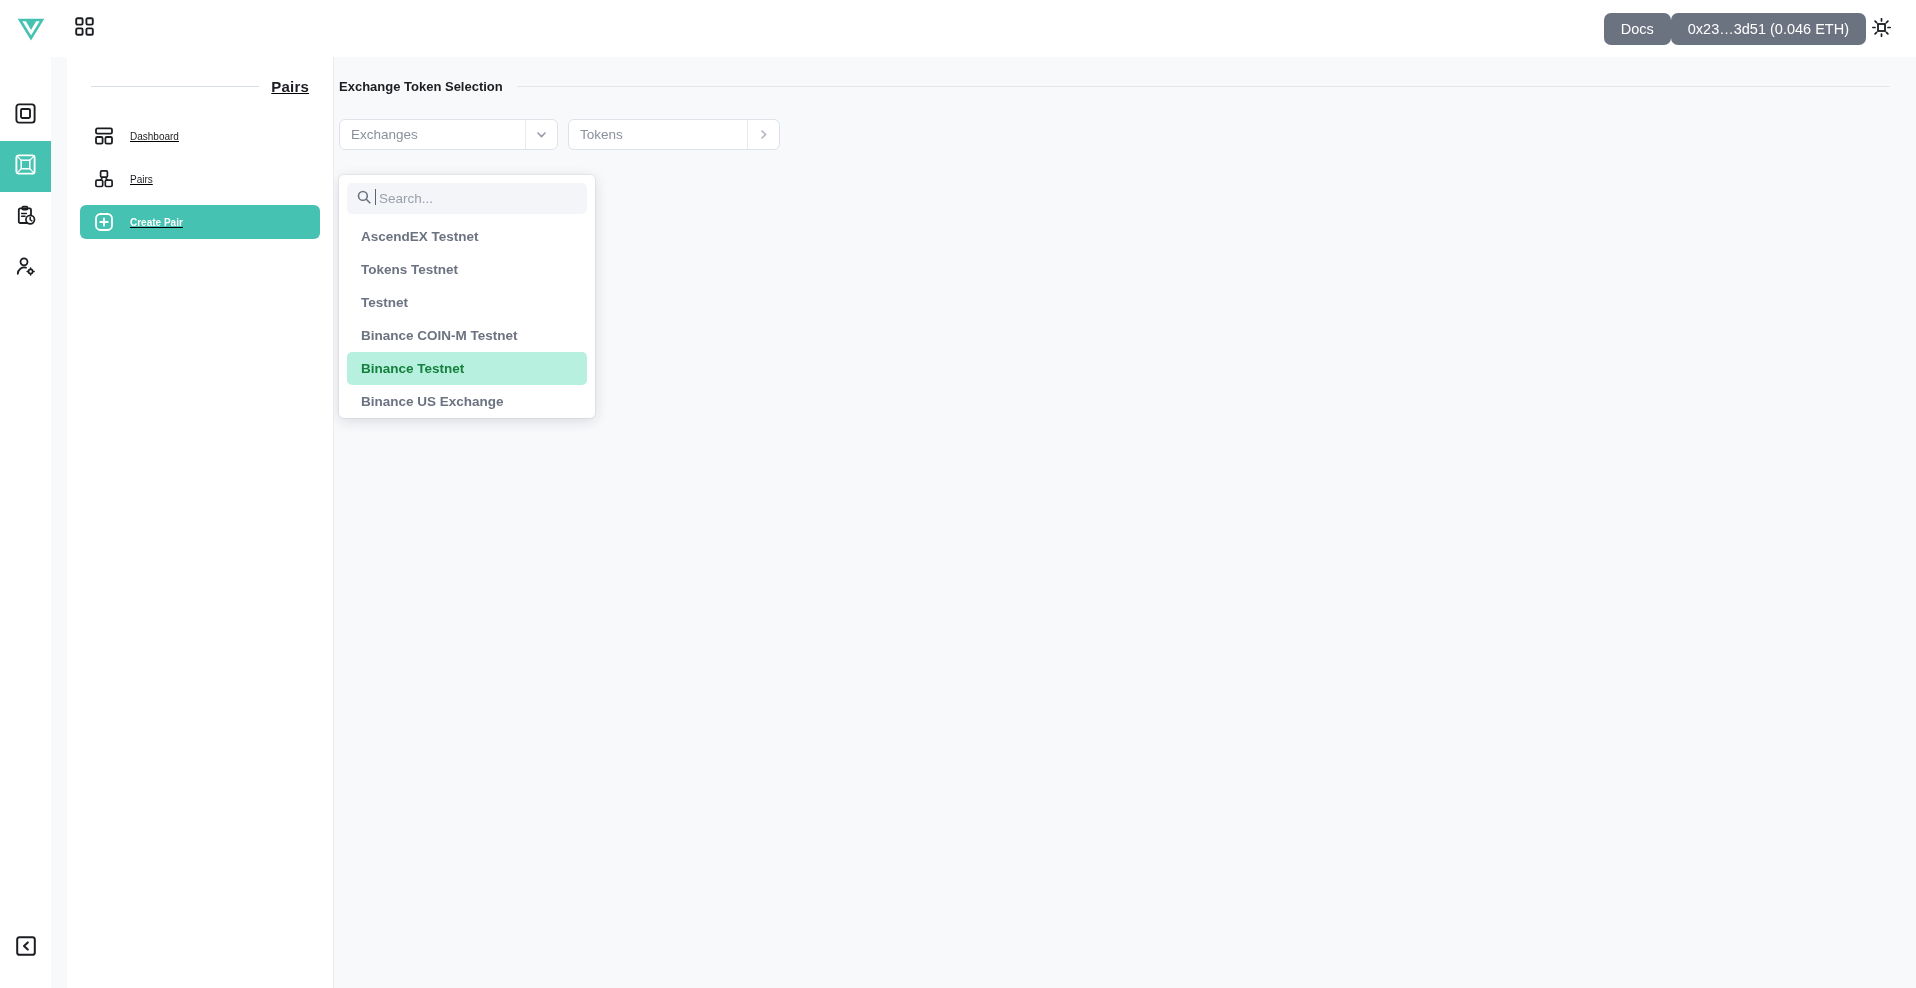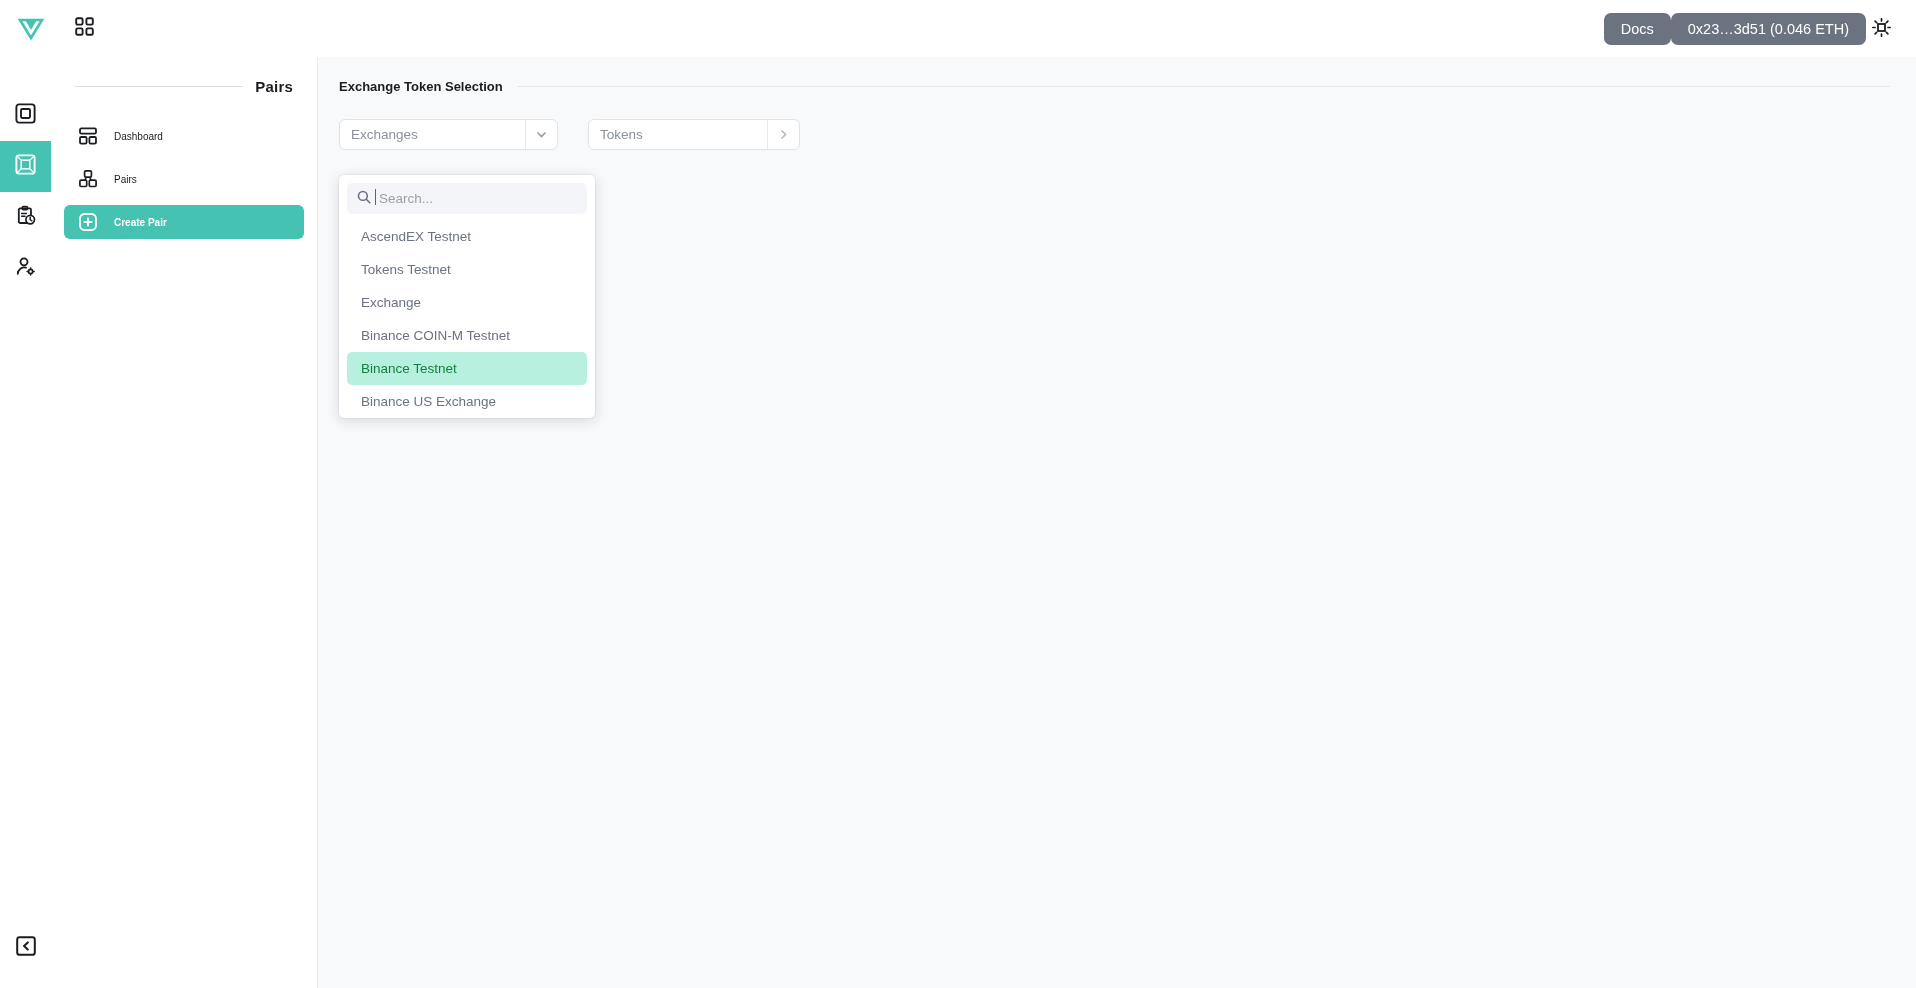--- a/index.html
+++ b/index.html
@@ -56,25 +56,26 @@
   .rail-item.active { background: #45c2b1; }
   .rail-bottom {
     margin-top: auto; margin-bottom: 20px;
     width: 51px; height: 40px;
     display: flex; align-items: center; justify-content: center;
     cursor: pointer;
   }
 
   
   .sidebar {
-    position: absolute; top: 57px; left: 51px;
+    position: absolute; top: 57px; left: 67px;
     width: 267px; height: 931px;
     background: #ffffff;
     border-right: 1px solid #e9ecf1;
     z-index: 20;
+    text-decoration: underline;
   }
   .sidebar-head {
     display: flex; align-items: center; gap: 12px;
     padding: 0 24px; margin-top: 21px;
   }
   .sidebar-head .rule { flex: 1; height: 1px; background: #d9dde4; }
   .sidebar-head .title {
     font-size: 15px; font-weight: 700; color: #1b1d21;
     letter-spacing: .2px; white-space: nowrap;
   }
@@ -98,21 +99,21 @@
     display: flex; align-items: center; gap: 14px;
     margin: 22px 26px 0 21px;
   }
   .page-head .title {
     font-size: 13px; font-weight: 700; color: #1b1d21;
     white-space: nowrap;
   }
   .page-head .rule { flex: 1; height: 1px; background: #e4e7ec; }
 
   .controls {
-    display: flex; align-items: flex-end; gap: 30px;
+    display: flex; align-items: flex-end; gap: 10px;
     margin: 25px 0 0 21px;
   }
   .select {
     display: flex; align-items: stretch;
     background: #ffffff;
     border: 1px solid #dfe3e9;
     border-radius: 6px;
     height: 31px;
   }
   .select .val {
@@ -152,21 +153,21 @@
   }
   .dd-search .ph::before {
     content: ""; position: absolute; left: -4px; top: -2px;
     width: 1px; height: 16px; background: #5c6270;
   }
   .dd-list { padding-bottom: 0; }
   .dd-item {
     height: 33px; display: flex; align-items: center;
     padding: 0 14px; margin: 0 8px;
     font-size: 13.5px; color: #6b7280;
-    border-radius: 5px; cursor: pointer;
+    border-radius: 5px; cursor: pointer; font-weight: bold;
   }
   .dd-item.selected { background: #b8f0e0; color: #15803d; }
 </style>
 </head>
 <body>
 
 <div class="topbar">
   <div class="logo-wrap">
     <span>
       <svg width="30" height="30" viewBox="0 0 30 30">
@@ -349,19 +350,19 @@
           <circle cx="5.9" cy="5.9" r="4.4" fill="none" stroke="#6b7280" stroke-width="1.6"></circle>
           <line x1="9.3" y1="9.3" x2="12.8" y2="12.8" stroke="#6b7280" stroke-width="1.6" stroke-linecap="round"></line>
         </svg>
       </span>
       <span class="ph">Search...</span>
     </div>
 
     <div class="dd-list">
       <div class="dd-item">AscendEX Testnet</div>
       <div class="dd-item">Tokens Testnet</div>
-      <div class="dd-item">Exchange</div>
+      <div class="dd-item">Testnet</div>
       <div class="dd-item">Binance COIN-M Testnet</div>
       <div class="dd-item selected">Binance Testnet</div>
       <div class="dd-item">Binance US Exchange</div>
     </div>
   </div>
 </div>
 
 </body></html>

